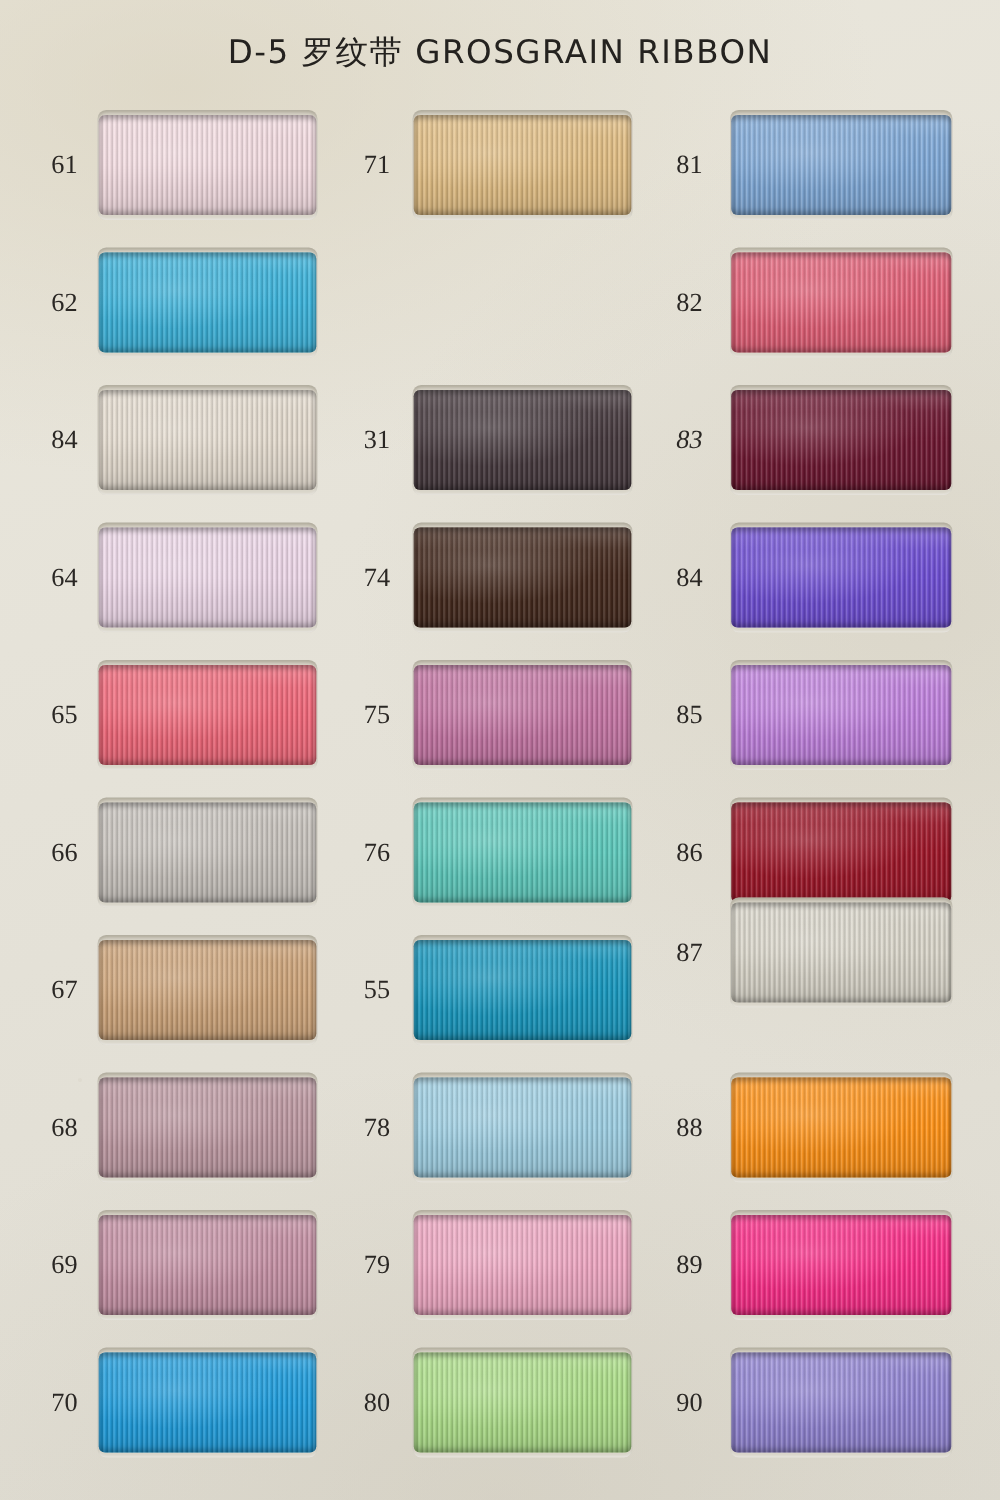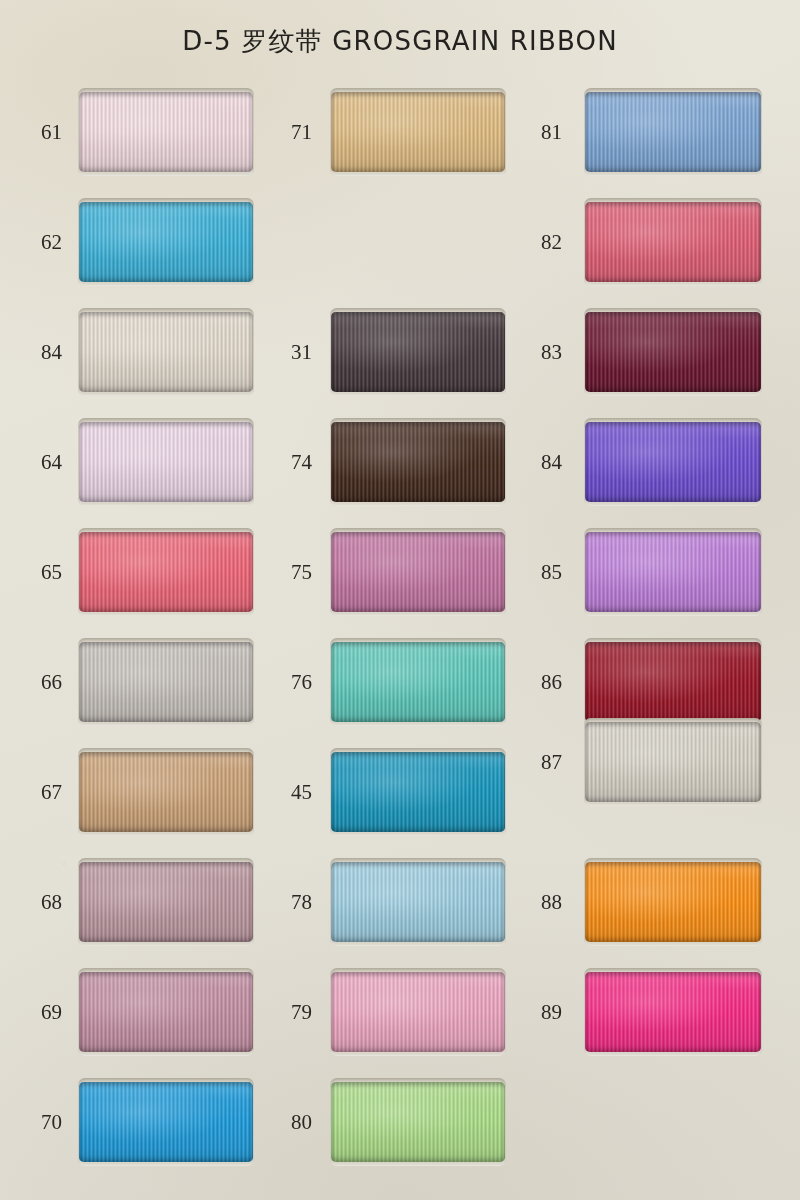--- a/index.html
+++ b/index.html
@@ -285,21 +285,21 @@
         <div class="num" style="left: 272px;">76</div>
         <div class="window" style="left: 330px; top: 0px; width: 176px; height: 88px;">
           <div class="ribbon" title="76 turquoise" style="background: rgb(94, 203, 189);">
             <div class="ribs"></div>
             <div class="sheen"></div>
             <div class="edge"></div>
           </div>
         </div>
       </div>
       <div class="cell" style="left: 0px; top: 668px; width: 800px; height: 88px;">
-        <div class="num" style="left: 272px;">45</div>
+        <div class="num" style="left: 272px;">55</div>
         <div class="window" style="left: 330px; top: 0px; width: 176px; height: 88px;">
           <div class="ribbon" title="77 teal blue" style="background: rgb(24, 153, 192);">
             <div class="ribs"></div>
             <div class="sheen"></div>
             <div class="edge"></div>
           </div>
         </div>
       </div>
       <div class="cell" style="left: 0px; top: 778px; width: 800px; height: 88px;">
         <div class="num" style="left: 272px;">78</div>
@@ -345,21 +345,21 @@
         <div class="num" style="left: 522px;">82</div>
         <div class="window" style="left: 584px; top: 0px; width: 178px; height: 88px;">
           <div class="ribbon" title="82 rose pink" style="background: rgb(227, 95, 118);">
             <div class="ribs"></div>
             <div class="sheen"></div>
             <div class="edge"></div>
           </div>
         </div>
       </div>
       <div class="cell" style="left: 0px; top: 228px; width: 800px; height: 88px;">
-        <div class="num" style="left: 522px;">83</div>
+        <div class="num" style="left: 522px; font-style: italic;">83</div>
         <div class="window" style="left: 584px; top: 0px; width: 178px; height: 88px;">
           <div class="ribbon" title="83 deep burgundy" style="background: rgb(109, 22, 48);">
             <div class="ribs"></div>
             <div class="sheen"></div>
             <div class="edge"></div>
           </div>
         </div>
       </div>
       <div class="cell" style="left: 0px; top: 338px; width: 652px; height: 88px;">
         <div class="num" style="left: 522px;">84</div>
@@ -414,15 +414,25 @@
       <div class="cell" style="left: 0px; top: 888px; width: 800px; height: 88px; padding-left: 28px;">
         <div class="num" style="left: 522px;">89</div>
         <div class="window" style="left: 584px; top: 0px; width: 178px; height: 88px;">
           <div class="ribbon" title="89 fuchsia pink" style="background: rgb(251, 44, 136);">
             <div class="ribs"></div>
             <div class="sheen"></div>
             <div class="edge"></div>
           </div>
         </div>
       </div>
+      <div class="cell" style="left: 0px; top: 998px; width: 800px; height: 88px;">
+        <div class="num" style="left: 522px;">90</div>
+        <div class="window" style="left: 584px; top: 0px; width: 178px; height: 88px;">
+          <div class="ribbon" title="90 periwinkle" style="background: rgb(145, 132, 211);">
+            <div class="ribs"></div>
+            <div class="sheen"></div>
+            <div class="edge"></div>
+          </div>
+        </div>
+      </div>
     </div>
 
 </div>
 
 </body></html>

